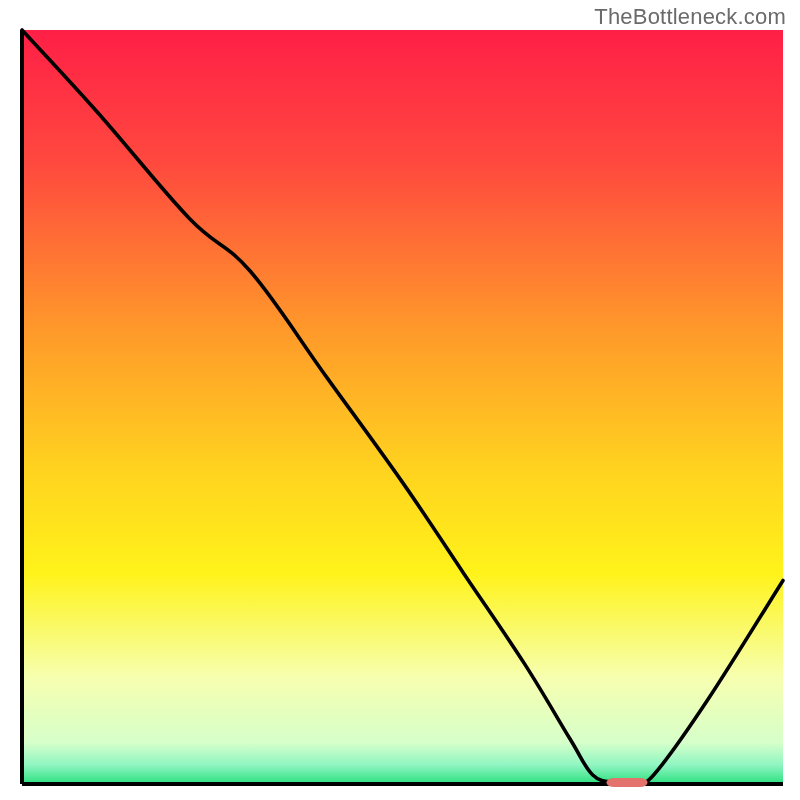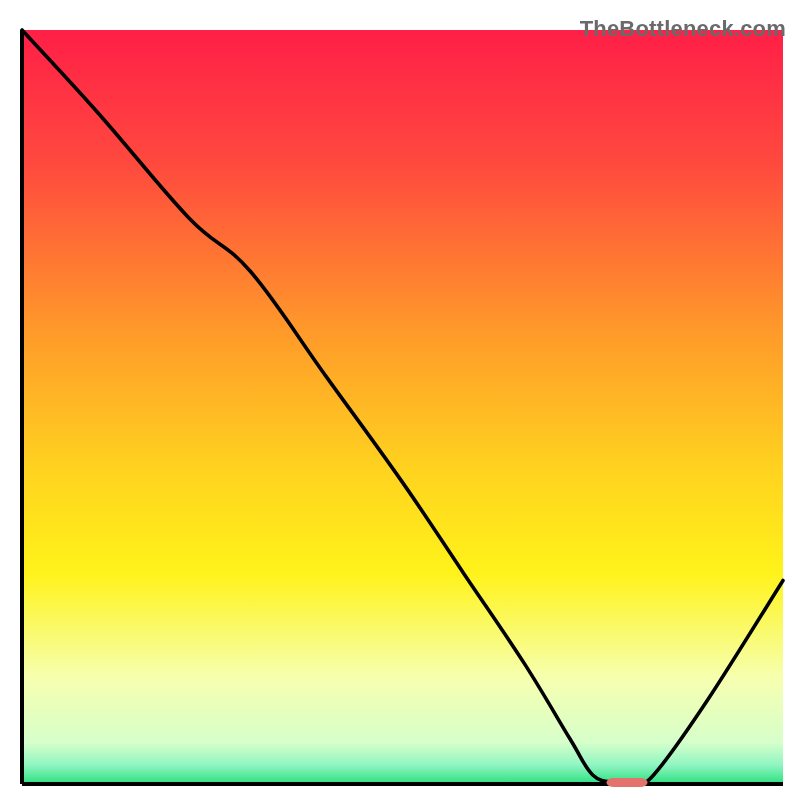--- a/index.html
+++ b/index.html
@@ -11,25 +11,25 @@
     font-family: Arial, Helvetica, sans-serif;
     overflow: hidden;
   }
   .container {
     position: relative;
     width: 800px;
     height: 800px;
   }
   .watermark {
     position: absolute;
-    top: 16px;
+    top: 4px;
     right: 14px;
     color: #6a6a6a;
     font-size: 22px;
-    font-weight: 700;
+    font-weight: 400;
     letter-spacing: 0.2px;
     z-index: 5;
   }
   svg.plot {
     position: absolute;
     left: 0;
     top: 0;
     width: 800px;
     height: 800px;
   }

